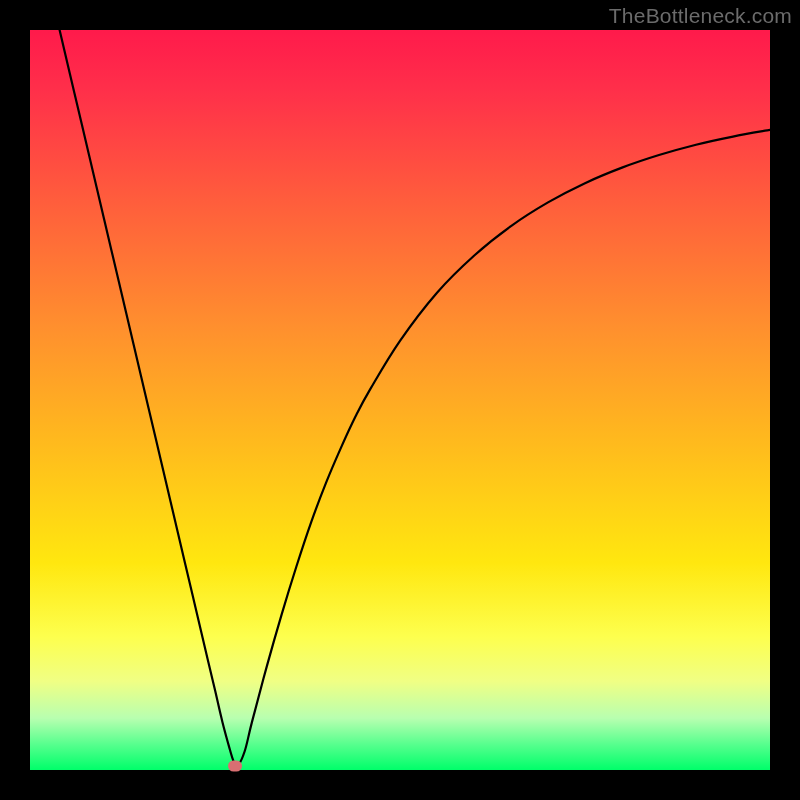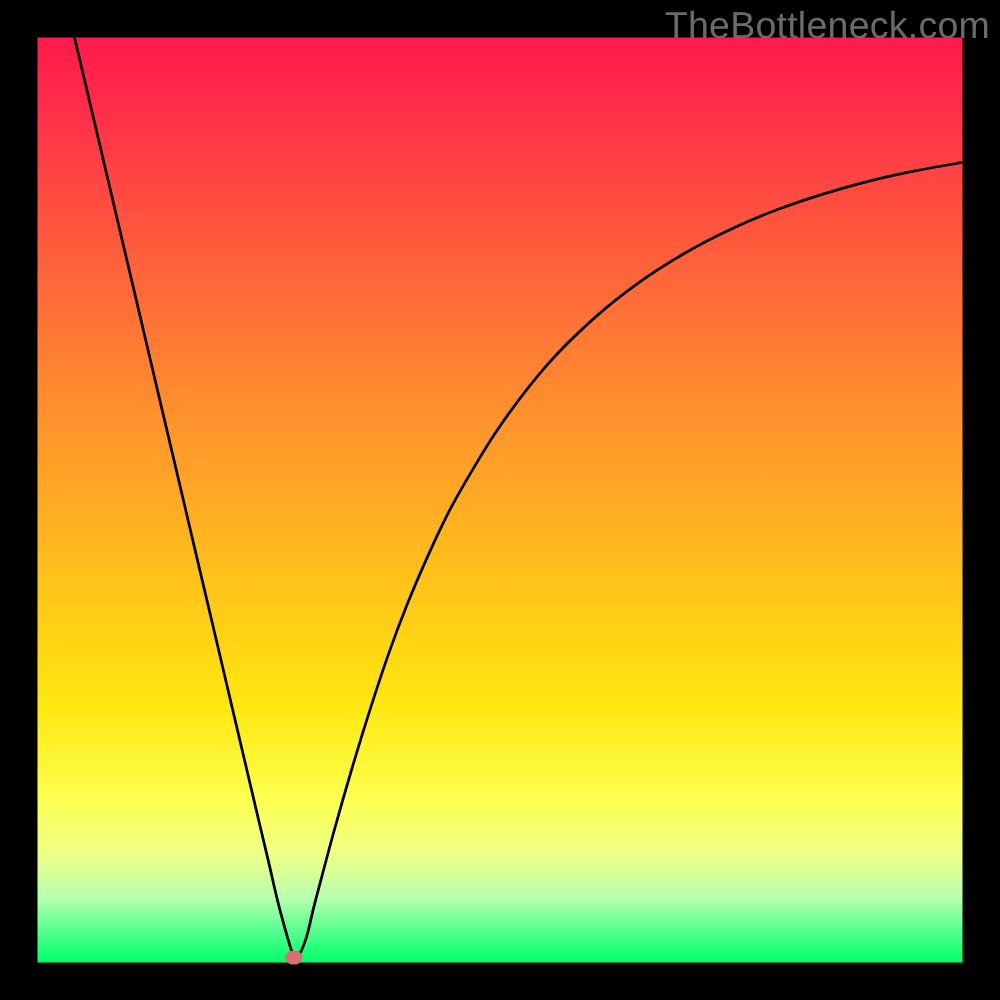--- a/index.html
+++ b/index.html
@@ -35,21 +35,21 @@
       #b8ffb0 93%,
       #58ff8e 96.5%,
       #00ff6a 100%
     );
   }
   .watermark {
     position: absolute;
     top: 4px;
     right: 8px;
     color: #6b6b6b;
-    font-size: 30px;
+    font-size: 21px;
     font-weight: 500;
     letter-spacing: 0.2px;
     z-index: 10;
   }
   svg.curve {
     position: absolute;
     left: 0;
     top: 0;
     width: 740px;
     height: 740px;

